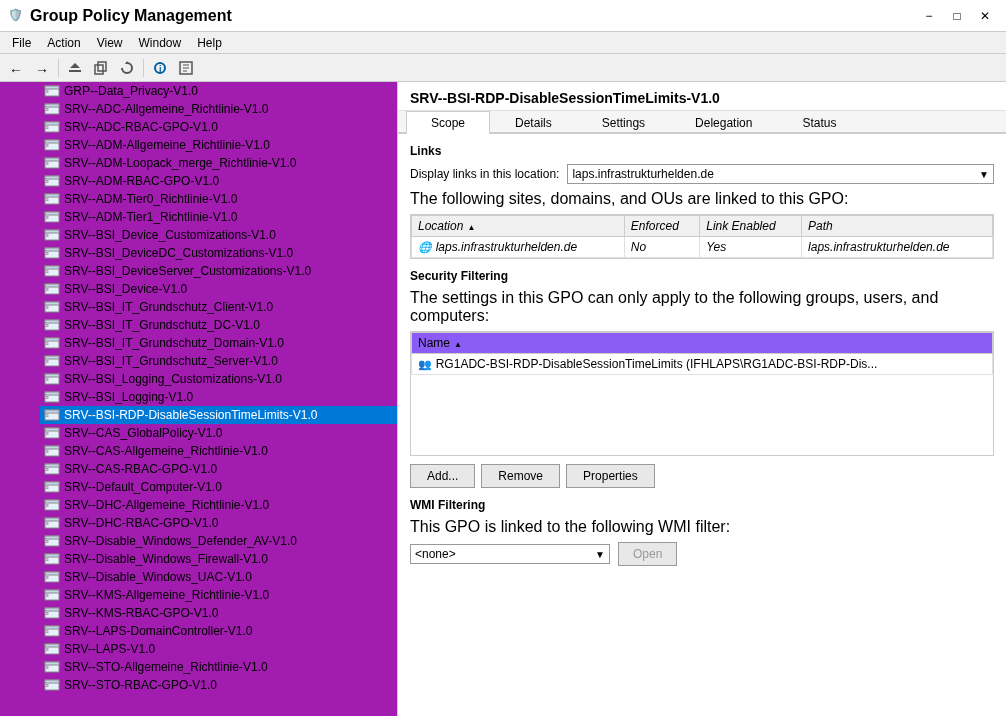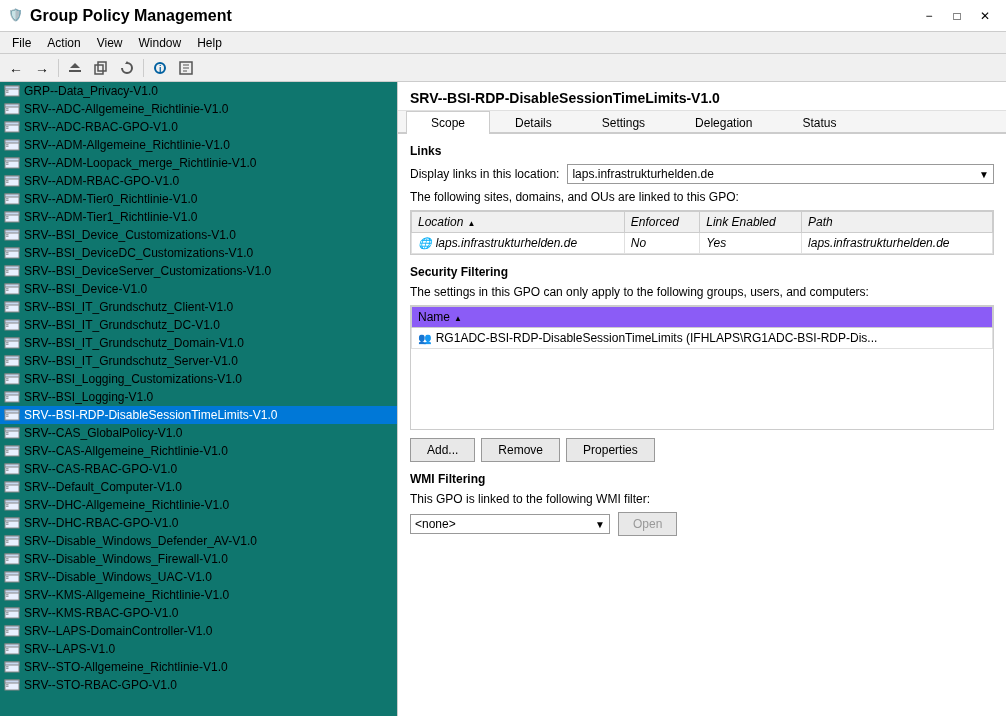--- a/index.html
+++ b/index.html
@@ -18,42 +18,42 @@
 
     
     .toolbar { background: #f0f0f0; display: flex; align-items: center; height: 28px; padding: 2px 4px; border-bottom: 1px solid #ccc; gap: 2px; }
     .toolbar-btn { width: 24px; height: 22px; border: 1px solid transparent; background: transparent; cursor: pointer; display: flex; align-items: center; justify-content: center; font-size: 14px; }
     .toolbar-separator { width: 1px; height: 18px; background: #ccc; margin: 0 2px; }
 
     
     .main { display: flex; height: calc(716px - 32px - 22px - 28px); }
 
     
-    .left-panel { width: 398px; background: #0f766e; border-right: 1px solid #ccc; display: flex; flex-direction: column; overflow: hidden; }
+    .left-panel { width: 398px; background: #a21caf; border-right: 1px solid #ccc; display: flex; flex-direction: column; overflow: hidden; padding-left: 40px; }
     .left-panel-scroll { flex: 1; overflow-y: auto; overflow-x: hidden; }
     .tree-item { display: flex; align-items: center; height: 18px; padding: 1px 4px; cursor: pointer; white-space: nowrap; }
     .tree-item.selected { background: #0078d7; color: white; }
     .tree-item-label { font-size: 12px; }
 
     
     .right-panel { flex: 1; background: white; display: flex; flex-direction: column; overflow: hidden; }
     .right-header { padding: 8px 12px 4px; font-size: 14px; font-weight: bold; border-bottom: 1px solid #e0e0e0; }
     .tabs { display: flex; border-bottom: 2px solid #ccc; padding: 0 8px; background: #f5f5f5; }
     .tab { padding: 4px 24px; cursor: pointer; font-size: 12px; border: 1px solid transparent; border-bottom: none; margin-bottom: -2px; }
     .tab.active { background: white; border-color: #ccc; border-bottom-color: white; font-weight: normal; }
     .right-content { flex: 1; padding: 10px 12px; overflow-y: auto; }
 
     
     .section-title { font-weight: bold; font-size: 12px; margin-bottom: 6px; }
     .display-links-row { display: flex; align-items: center; margin-bottom: 6px; }
     .display-links-label { font-size: 12px; margin-right: 8px; white-space: nowrap; }
     .dropdown { display: flex; align-items: center; border: 1px solid #999; background: white; padding: 2px 4px; flex: 1; cursor: pointer; }
     .dropdown-text { flex: 1; font-size: 12px; }
     .dropdown-arrow { font-size: 10px; margin-left: 4px; }
-    .links-info { font-size: 12px; margin-bottom: 6px; }
+    .links-info { font-size: 16px; margin-bottom: 6px; }
 
     
     .gpo-table { width: 100%; border-collapse: collapse; font-size: 12px; }
     .gpo-table th { background: #f0f0f0; border: 1px solid #ccc; padding: 3px 6px; text-align: left; font-weight: normal; }
     .gpo-table td { border: 1px solid #e0e0e0; padding: 3px 6px; }
     .table-container { border: 1px solid #ccc; margin-bottom: 10px; overflow: hidden; font-style: italic; }
     .table-scroll { overflow-x: auto; }
     .sort-arrow { font-size: 8px; margin-left: 4px; }
 
     

